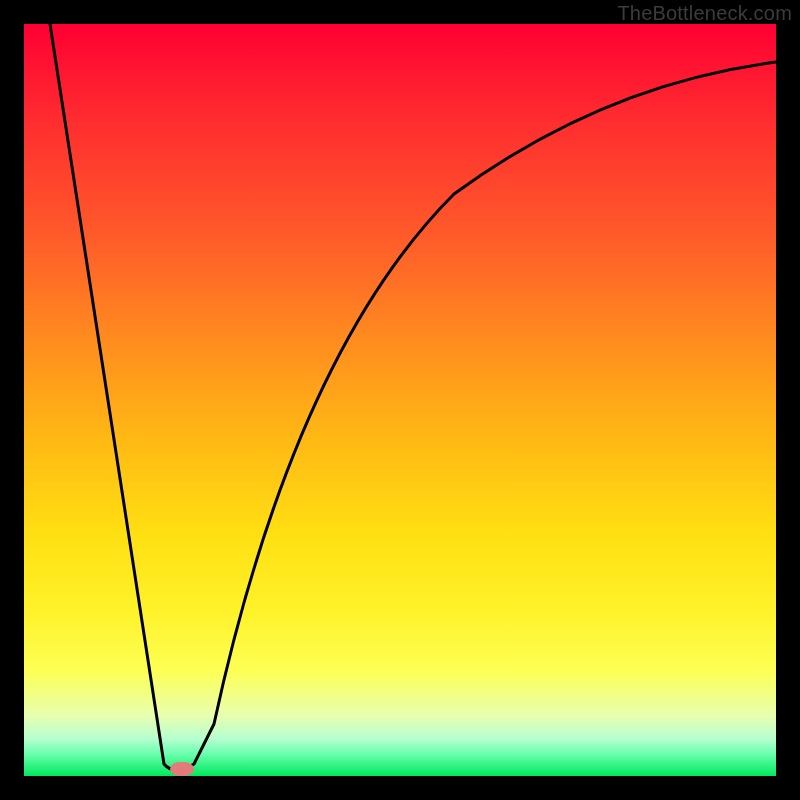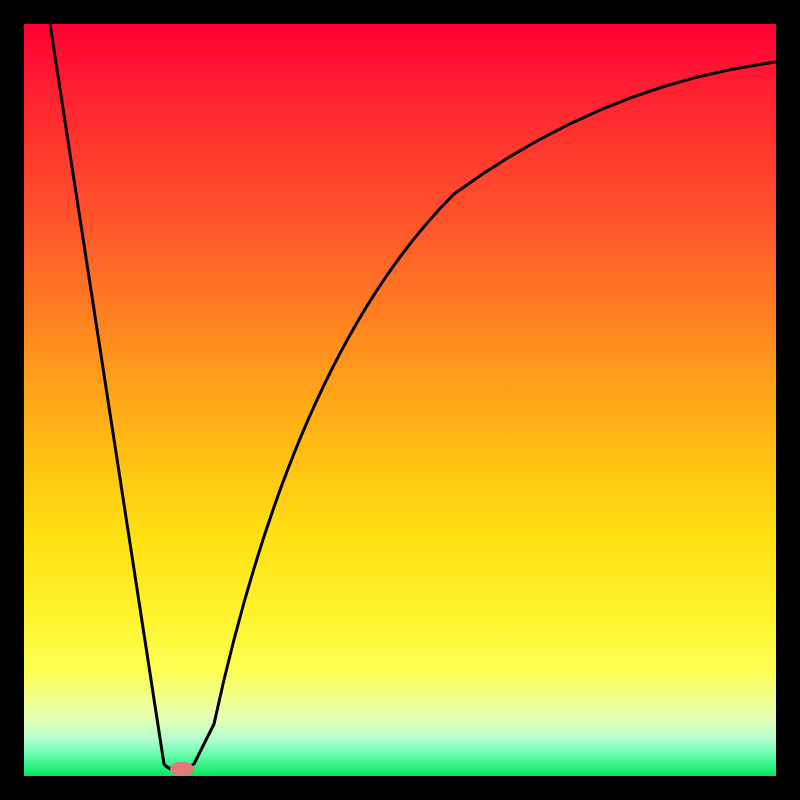--- a/index.html
+++ b/index.html
@@ -56,20 +56,21 @@
   .marker {
     position: absolute;
     border-radius: 50% / 60%;
     background: #e47a7a;
   }
 </style>
 </head>
 <body>
 <div class="frame">
 
+  <div class="watermark">TheBottleneck.com</div>
 
   <div class="plot-area">
     <svg class="curve" viewBox="0 0 752 752" preserveAspectRatio="none">
       <path d="M 26 0
                L 140 740
                Q 150 752 170 740
                L 190 700
                Q 270 330 430 170
                Q 580 60 752 38" fill="none" stroke="#000" stroke-width="3" stroke-linejoin="round" stroke-linecap="round"></path>
     </svg>

